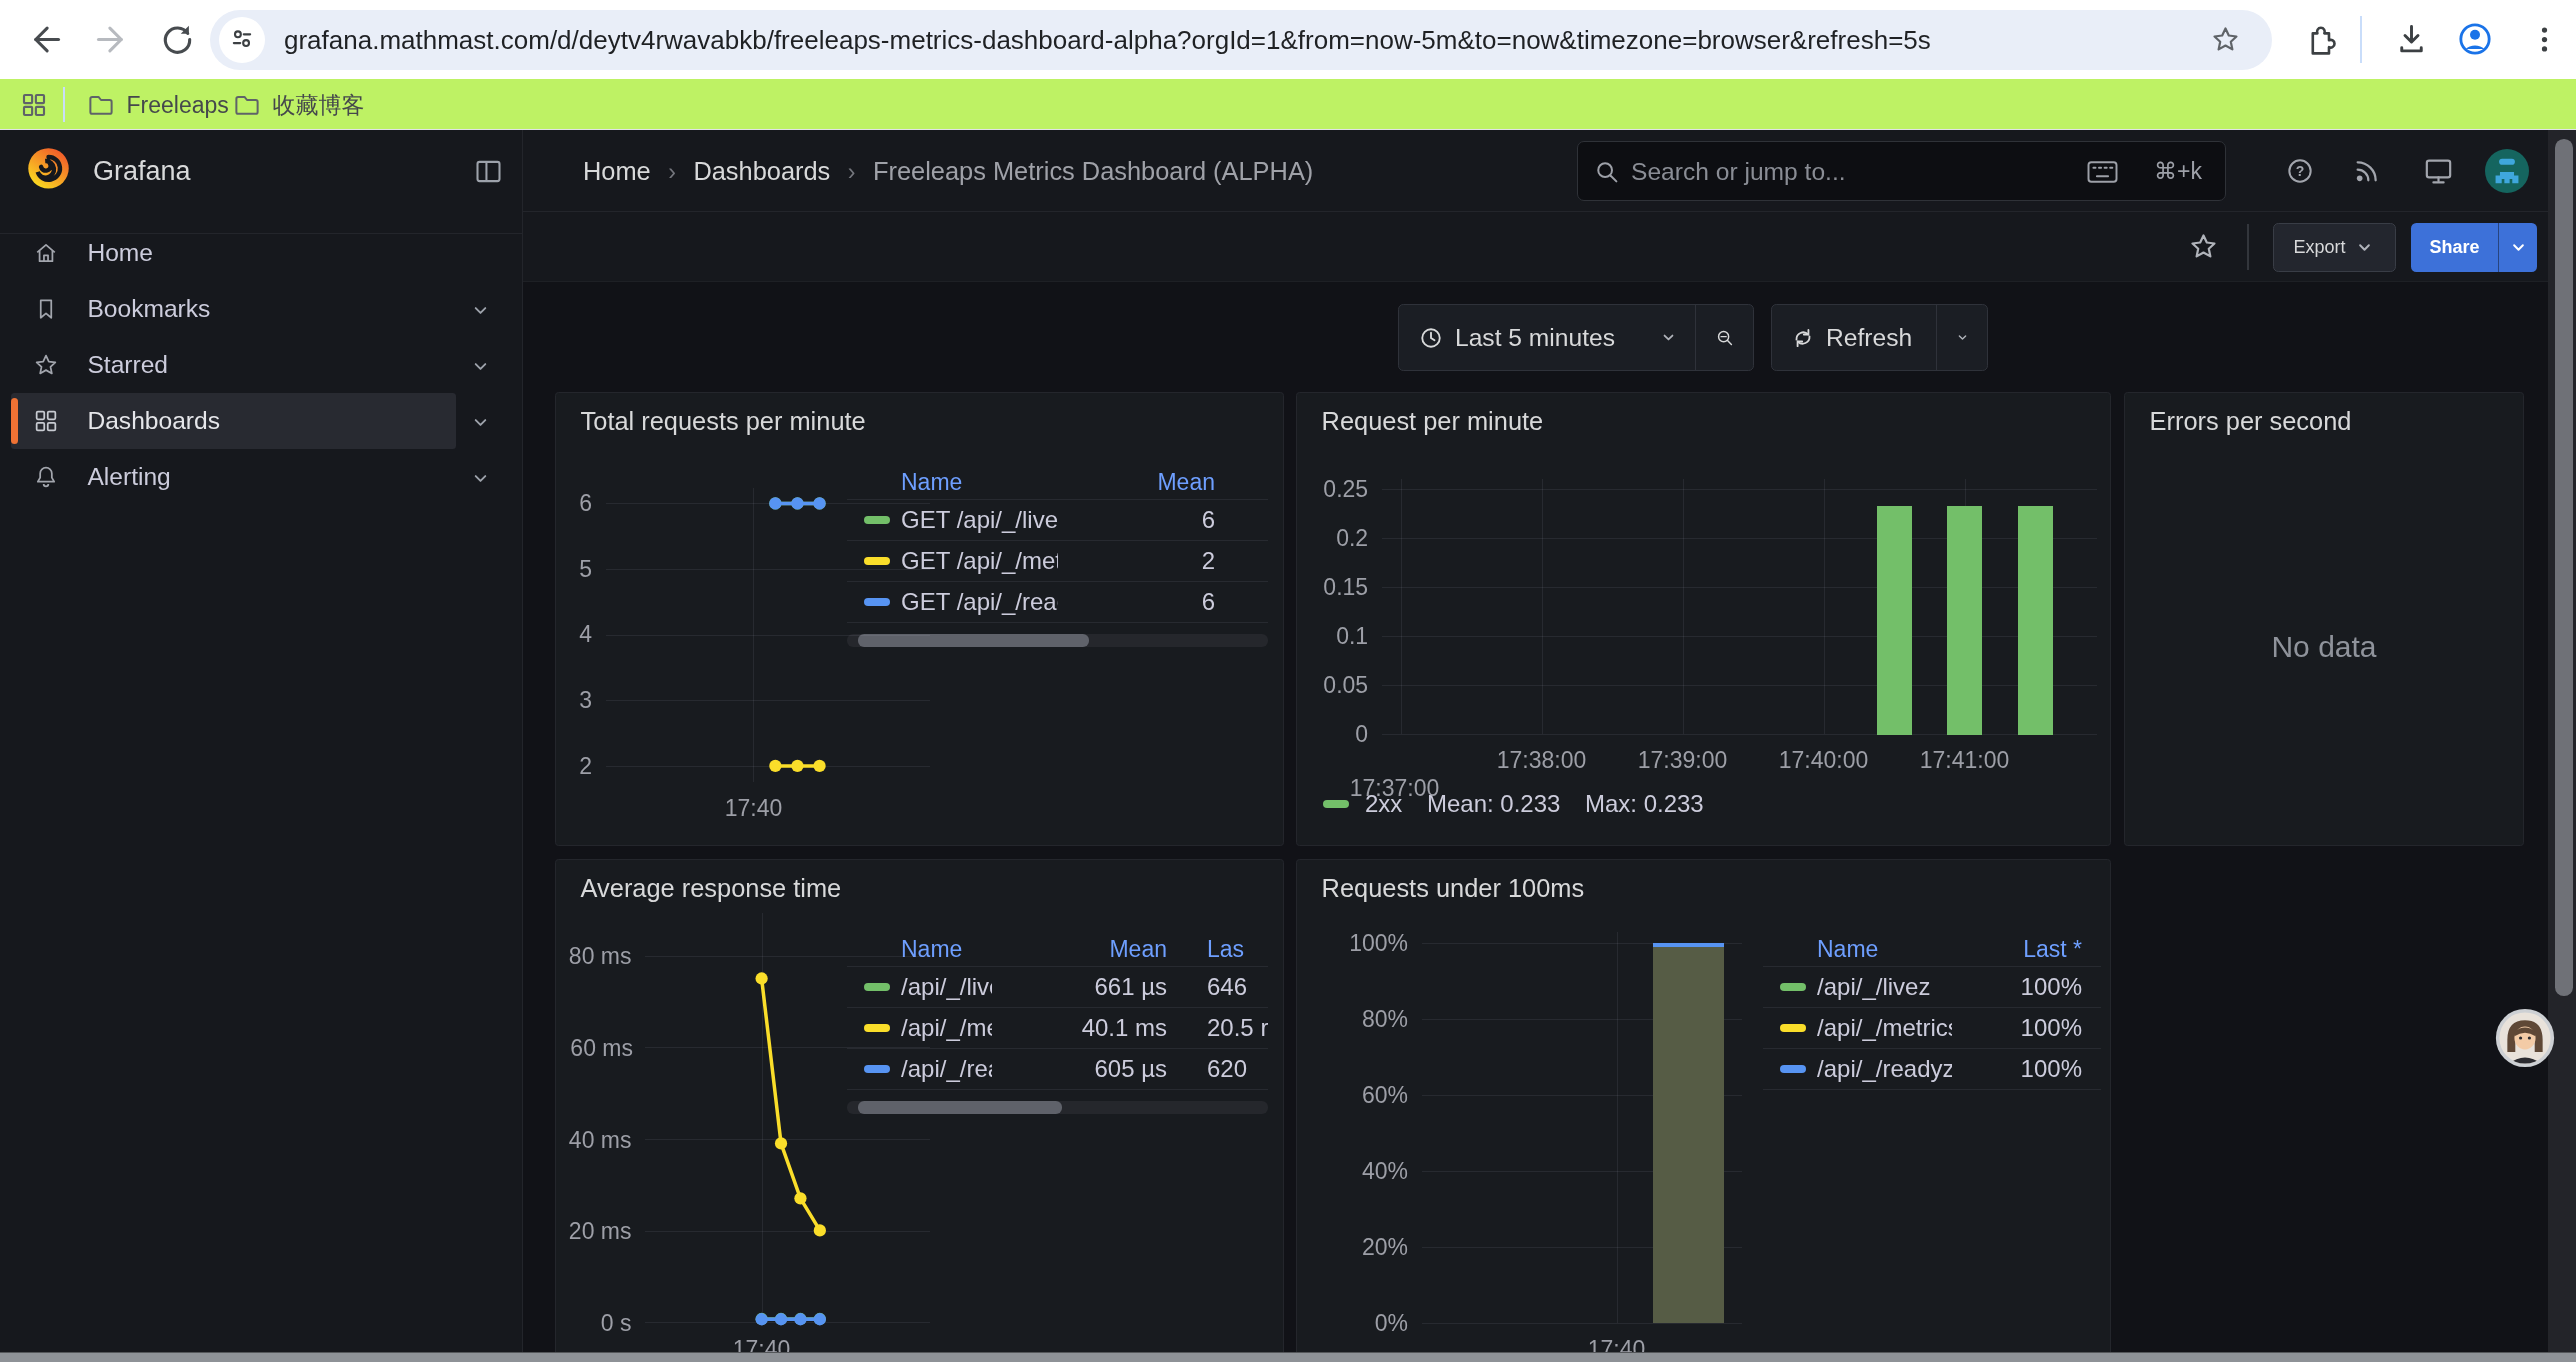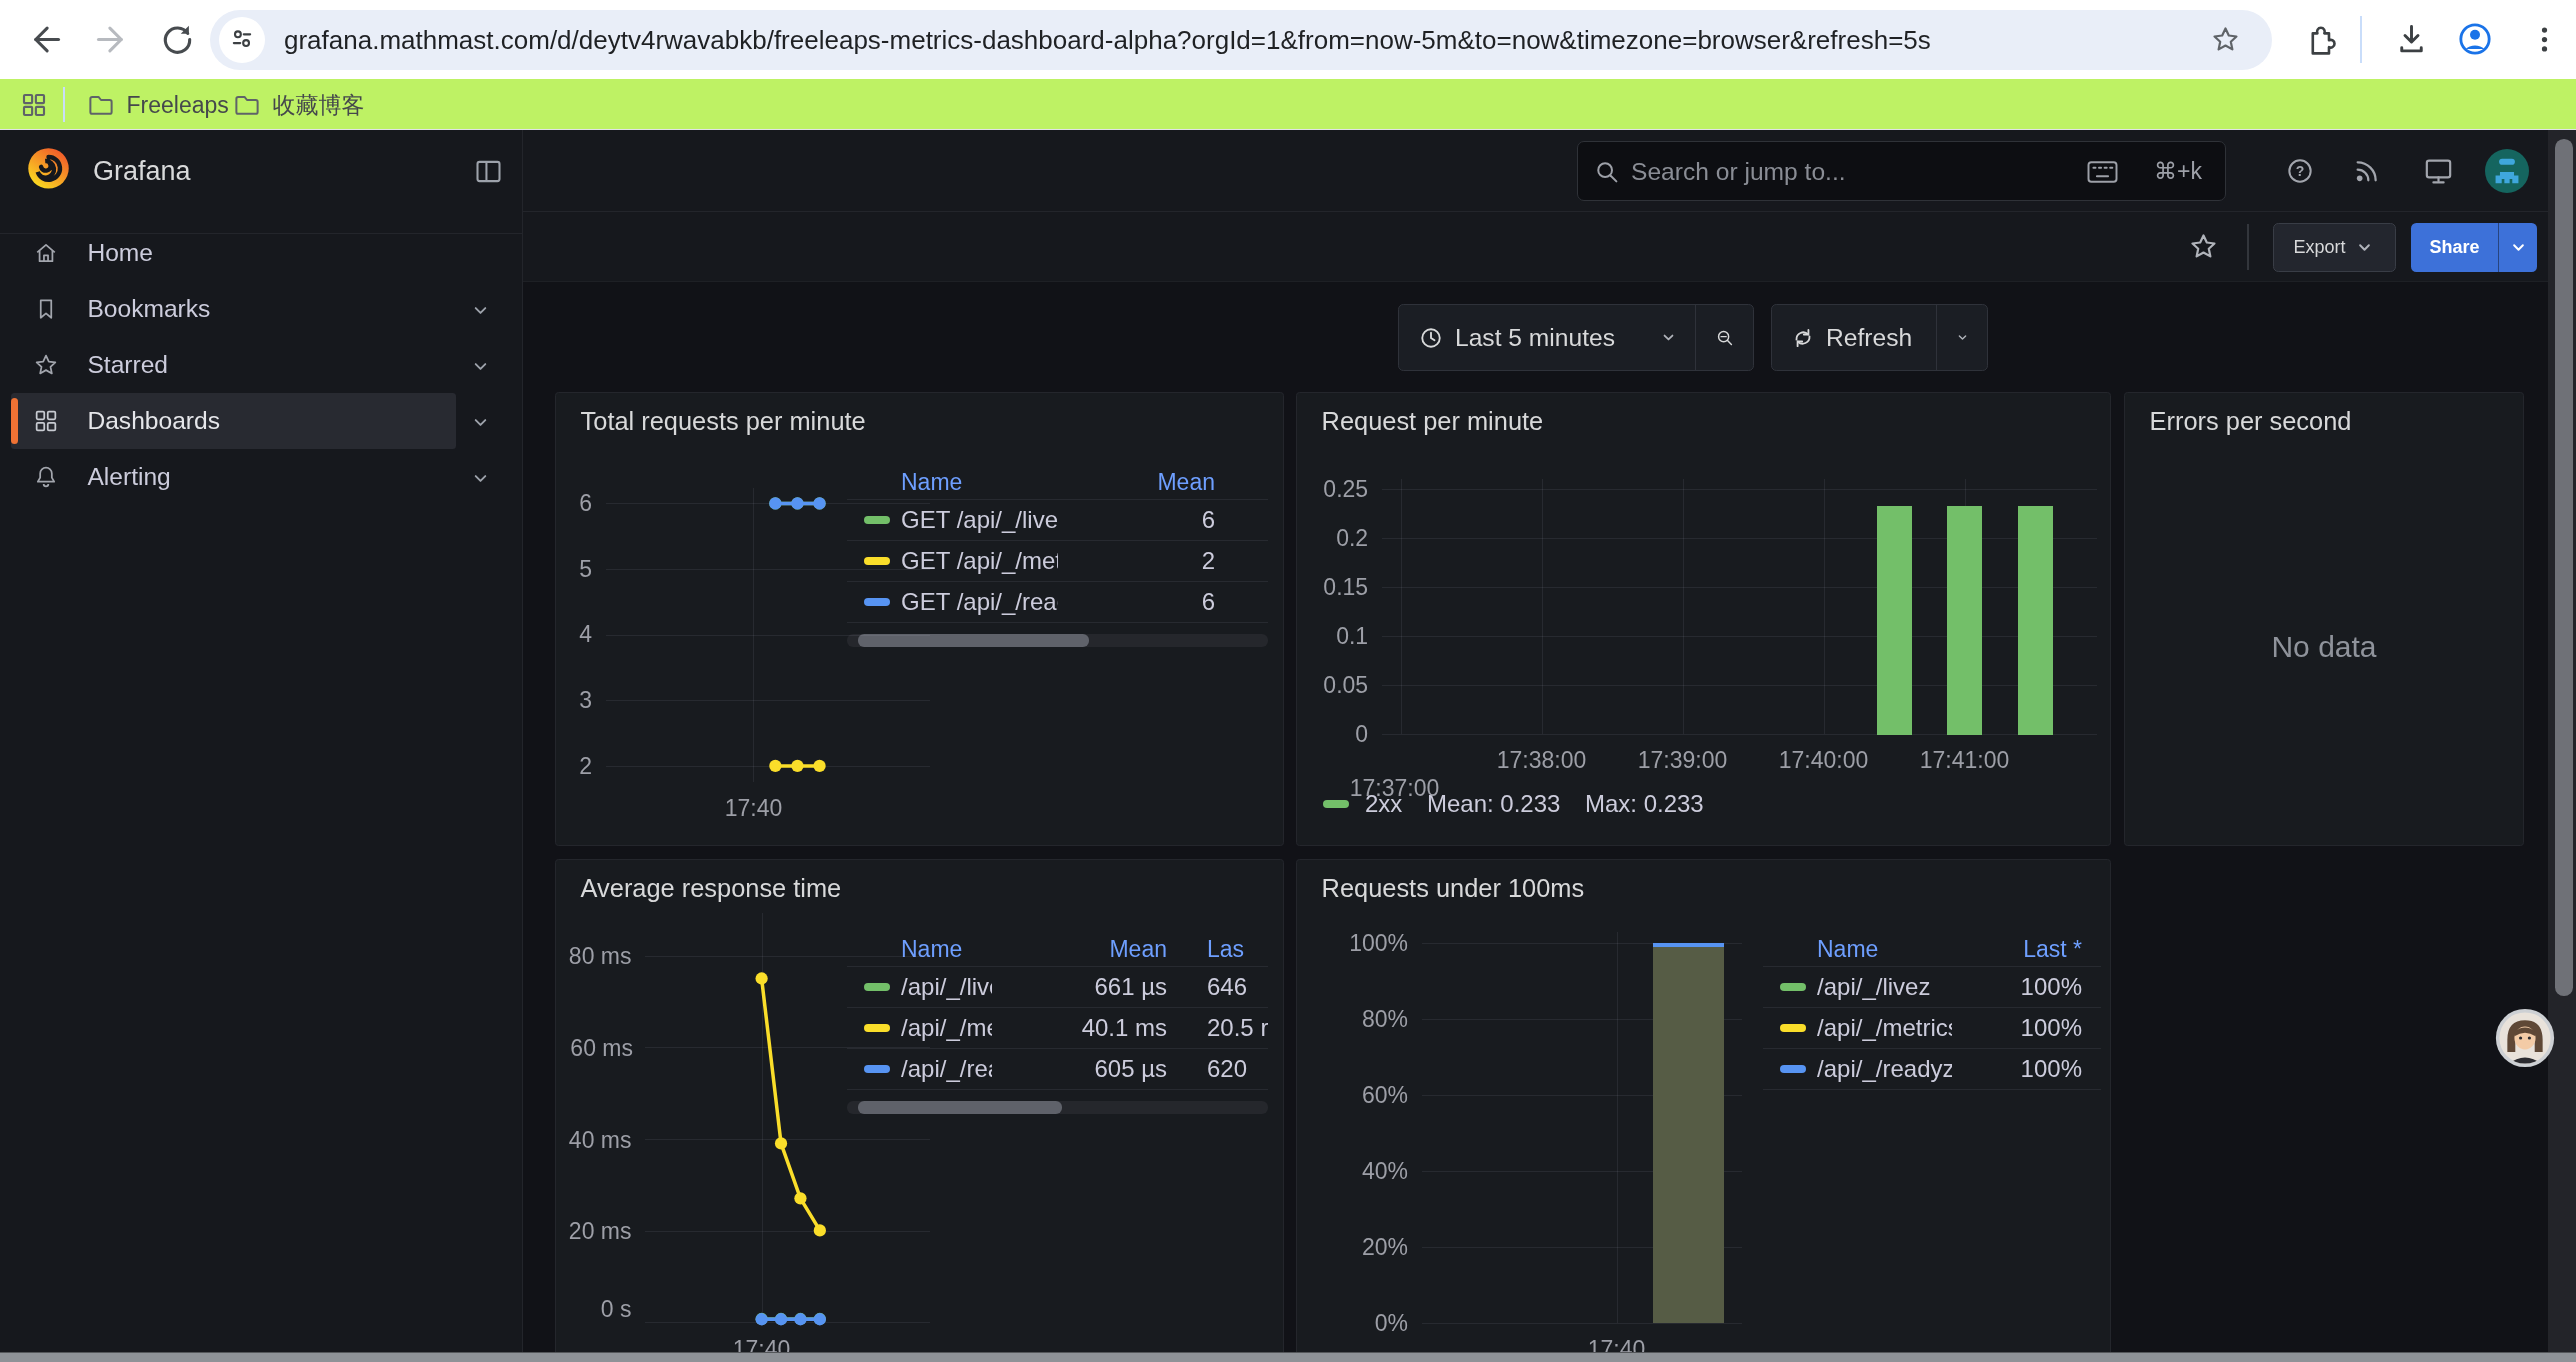--- a/index.html
+++ b/index.html
@@ -231,20 +231,23 @@
           <path d="M20 36 a4 4 0 0 0 8 0"></path>
         </svg>
       <span class="abs side-label">Alerting</span>
       <svg class="abs side-chev" viewBox="0 0 48 48" fill="none" stroke="#9da2ab" stroke-width="4" stroke-linecap="round" stroke-linejoin="round">
           <path d="M14 19 L24 29 L34 19"></path>
         </svg>
     </div>
   </div>
 
   <div class="abs" id="gf-header">
+    <div class="abs" id="breadcrumb">
+      <span class="crumb">Home</span><span class="sep">›</span><span class="crumb">Dashboards</span><span class="sep">›</span><span class="crumb-last">Freeleaps Metrics Dashboard (ALPHA)</span>
+    </div>
     <div class="abs" id="search-box">
       <svg class="abs" style="left:14px;top:15px;width:30px;height:30px" viewBox="0 0 48 48" fill="none" stroke="#9da0a8" stroke-width="3.2" stroke-linecap="round">
           <circle cx="21" cy="21" r="11"></circle>
           <line x1="29.5" y1="29.5" x2="39" y2="39"></line>
         </svg>
       <span class="abs" id="search-ph">Search or jump to...</span>
       <svg class="abs" style="right:103px;top:16px;width:39px;height:28px" viewBox="0 0 48 40" fill="none" stroke="#9da0a8" stroke-width="2.8" stroke-linecap="round">
           <rect x="4" y="6" width="40" height="28" rx="4"></rect>
           <line x1="11" y1="14" x2="14" y2="14"></line>
           <line x1="19" y1="14" x2="22" y2="14"></line>
@@ -488,21 +491,21 @@
           <circle cx="155.11363636363637" cy="263.04703247480404" r="7" fill="#fade2a"></circle>
           <circle cx="177.27272727272725" cy="325.8017917133259" r="7" fill="#fade2a"></circle>
           <circle cx="199.4318181818182" cy="362.4087346024636" r="7" fill="#fade2a"></circle>
           <polyline points="132.95454545454547,463.86226203807394 155.11363636363637,463.86226203807394 177.27272727272725,463.86226203807394 199.4318181818182,463.86226203807394" fill="none" stroke="#5794f2" stroke-width="4" stroke-linecap="round" stroke-linejoin="round"></polyline>
           <circle cx="132.95454545454547" cy="463.86226203807394" r="7" fill="#5794f2"></circle>
           <circle cx="155.11363636363637" cy="463.86226203807394" r="7" fill="#5794f2"></circle>
           <circle cx="177.27272727272725" cy="463.86226203807394" r="7" fill="#5794f2"></circle>
           <circle cx="199.4318181818182" cy="463.86226203807394" r="7" fill="#5794f2"></circle>
         </svg>
       </div>
-      <div class="ylab" style="left: 3.5px; top: 434px;">0 s</div>
+      <div class="ylab" style="left: 3.5px; top: 448px;">0 s</div>
       <div class="ylab" style="left: 3.5px; top: 356px;">20 ms</div>
       <div class="ylab" style="left: 3.5px; top: 265px;">40 ms</div>
       <div class="ylab" style="left: 5px; top: 173px; text-align: right;">60 ms</div>
       <div class="ylab" style="left: 3.5px; top: 81px;">80 ms</div>
       <div class="xlab" style="left: 131px; top: 475px;">17:40</div>
     </div>
   <div class="abs panel" id="panel-4">
     <div class="ptitle">Requests under 100ms</div>
     <div class="legend">
         <div class="lt-row lt-head">

